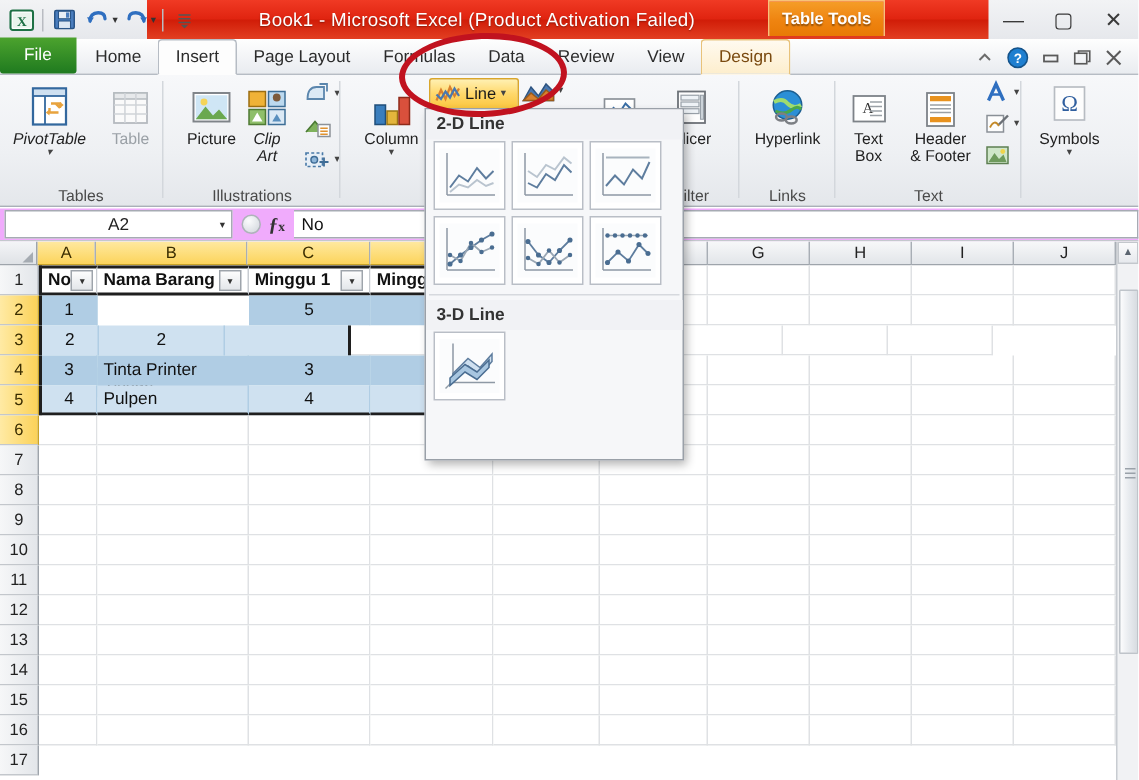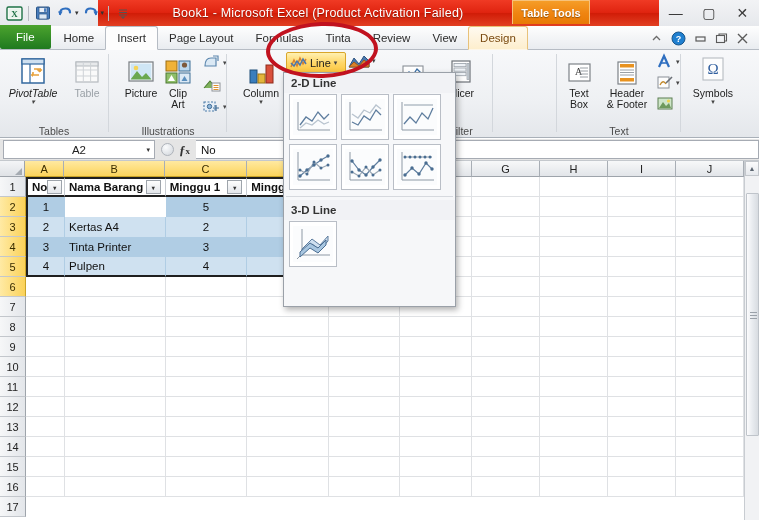--- a/index.html
+++ b/index.html
@@ -136,21 +136,21 @@
     position: absolute; left: 0; bottom: 0; width: 100%; height: 26px;
     border-top: 1px solid #d6d9de; display: flex; align-items: center;
     padding-left: 7px; gap: 9px; background: #f6f7f9;
   }
   .gal-footer .lbl { font-size: 11.5px; color: #1a1a1a; }
   .gal-footer .lbl u { text-decoration: underline; }
 
   
   .fbar {
     position: absolute; left: 0; top: 139px; width: 759px; height: 22px;
-    background: #e5e5e5; display: flex; align-items: center;
+    background: #f0abfc; display: flex; align-items: center;
     border-bottom: 1px solid #c4c8cd;
   }
   .namebox {
     width: 152px; height: 19px; margin-left: 3px; background: #fff;
     border: 1px solid #a6abb3; display: flex; align-items: center;
     justify-content: center; position: relative; font-size: 11.5px; color: #222;
   }
   .namebox .nb-dd { position: absolute; right: 4px; font-size: 7px; color: #333; }
   .fbtns { display: flex; align-items: center; gap: 5px; padding: 0 6px; }
   .fbtn-circ {
@@ -307,21 +307,21 @@
       <div class="wcbtn">✕</div>
     </div>
   </div>
 
   <div class="tabstrip">
     <div class="tab file">File</div>
     <div class="tab">Home</div>
     <div class="tab active">Insert</div>
     <div class="tab">Page Layout</div>
     <div class="tab">Formulas</div>
-    <div class="tab">Tinta</div>
+    <div class="tab">Data</div>
     <div class="tab">Review</div>
     <div class="tab">View</div>
     <div class="tab contextual">Design</div>
   </div>
 
   <div class="tabhelp">
     <span class="helpicon">
       <svg width="13" height="13" viewBox="0 0 13 13">
           <path d="M3 8 L6.5 4.5 L10 8" fill="none" stroke="#6b6b6b" stroke-width="1.3"></path>
         </svg>
@@ -390,21 +390,21 @@
         <span class="bi">
           <svg width="32" height="30" viewBox="0 0 32 30">
             <rect x="4" y="4" width="24" height="19" fill="#fff" stroke="#7f8489" stroke-width="1.3"></rect>
             <rect x="5.5" y="5.5" width="21" height="16" fill="#cfe6f5"></rect>
             <circle cx="11" cy="10" r="2.3" fill="#f5d458"></circle>
             <path d="M5.5 21.5 L12 13 L17 19 L21 15 L26.5 21.5 Z" fill="#6aa84f"></path>
           </svg>
         </span>
         <span>Picture</span>
       </div>
-      <div class="bigbtn" style="left:46px; width:44px;">
+      <div class="bigbtn" style="left:46px; width:44px;font-style:italic;">
         <span class="bi">
           <svg width="30" height="30" viewBox="0 0 30 30">
             <rect x="3" y="3" width="11" height="10" fill="#f0b237" stroke="#9b6d12"></rect>
             <rect x="16" y="3" width="11" height="10" fill="#bcd9ef" stroke="#3d6e96"></rect>
             <circle cx="21.5" cy="7" r="2.6" fill="#7d5a3c"></circle>
             <rect x="3" y="15" width="11" height="10" fill="#8fbf6a" stroke="#4f7a34"></rect>
             <path d="M5 23 L8.5 17 L12 23 Z" fill="#fff"></path>
             <rect x="16" y="15" width="11" height="10" fill="#dbe9f5" stroke="#3d6e96"></rect>
             <path d="M18.5 23 L21.5 18 L24.5 23 Z" fill="#5a8fbe"></path>
           </svg>
@@ -476,20 +476,35 @@
             <rect x="8" y="14.5" width="12" height="3.2" fill="#eef2f6" stroke="#98a0a8" stroke-width=".8"></rect>
             <rect x="21" y="5.5" width="2" height="16" fill="#cdd4db" stroke="#98a0a8" stroke-width=".7"></rect>
           </svg>
         </span>
         <span>Slicer</span>
       </div>
       <div class="glabel">Filter</div>
     </div>
     <div class="rsep" style="left:492px;"></div>
 
+    <div class="rgroup" style="left:494px; width:62px;">
+      <div class="bigbtn" style="left:0;">
+        <span class="bi">
+          <svg width="32" height="30" viewBox="0 0 32 30">
+            <circle cx="16" cy="12" r="9.5" fill="#2b8fd6" stroke="#1c5f91"></circle>
+            <path d="M7 10 Q13 7 16 11 Q20 15 25 12" fill="none" stroke="#9fdc6e" stroke-width="2.6"></path>
+            <path d="M8 16 Q14 19 19 15 Q23 12 25 15" fill="none" stroke="#4aa74a" stroke-width="2"></path>
+            <ellipse cx="12" cy="20" rx="3.6" ry="2.3" fill="none" stroke="#7c7f84" stroke-width="1.7"></ellipse>
+            <ellipse cx="18.5" cy="22" rx="3.6" ry="2.3" fill="none" stroke="#7c7f84" stroke-width="1.7"></ellipse>
+          </svg>
+        </span>
+        <span>Hyperlink</span>
+      </div>
+      <div class="glabel">Links</div>
+    </div>
     <div class="rsep" style="left:556px;"></div>
 
     <div class="rgroup" style="left:558px; width:122px;">
       <div class="bigbtn" style="left:0; width:42px;">
         <span class="bi">
           <svg width="30" height="28" viewBox="0 0 30 28">
             <rect x="5" y="4" width="21" height="17" fill="#fff" stroke="#7d8288" stroke-width="1.2"></rect>
             <text x="11" y="15" font-size="10" font-family="Liberation Serif, serif" fill="#333">A</text>
             <line x1="16" y1="8" x2="24" y2="8" stroke="#9aa0a6"></line>
             <line x1="16" y1="11" x2="24" y2="11" stroke="#9aa0a6"></line>
@@ -655,21 +670,20 @@
         <div class="cell" style="width:74px;"></div>
         <div class="cell" style="width:74px;"></div>
         <div class="cell" style="width:70px;"></div>
         <div class="cell" style="width:70px;"></div>
         <div class="cell" style="width:70px;"></div>
         <div class="cell" style="width:70px;"></div>
       </div>
 
       <div class="row">
         <div class="cell c t-band2 tbl-border-left" style="width:40px;">2</div>
-        <div class="cell t-band2" style="width:104px;">Kertas A4</div>
         <div class="cell c t-band2" style="width:84px;">2</div>
         <div class="cell t-band2 tbl-border-right" style="width:84px;"></div>
         <div class="cell" style="width:74px;"></div>
         <div class="cell" style="width:74px;"></div>
         <div class="cell" style="width:70px;"></div>
         <div class="cell" style="width:70px;"></div>
         <div class="cell" style="width:70px;"></div>
         <div class="cell" style="width:70px;"></div>
       </div>
 

